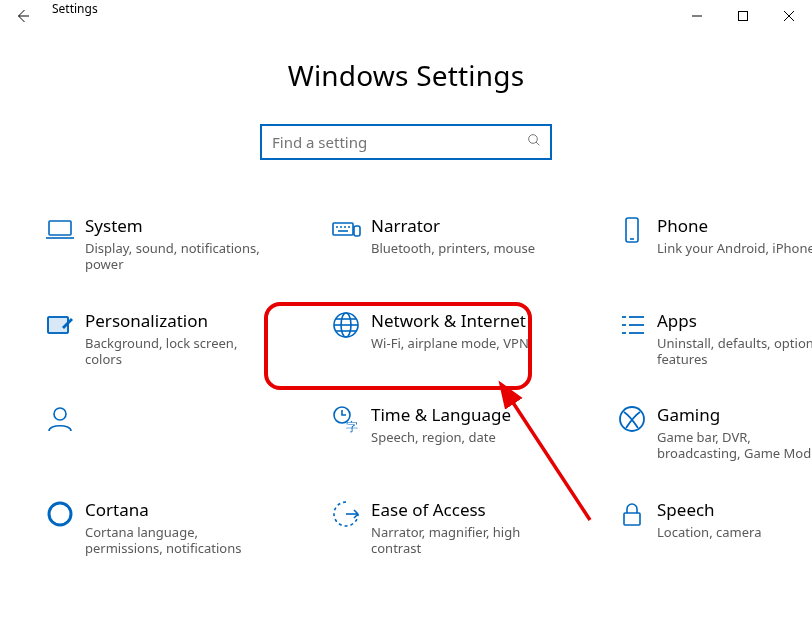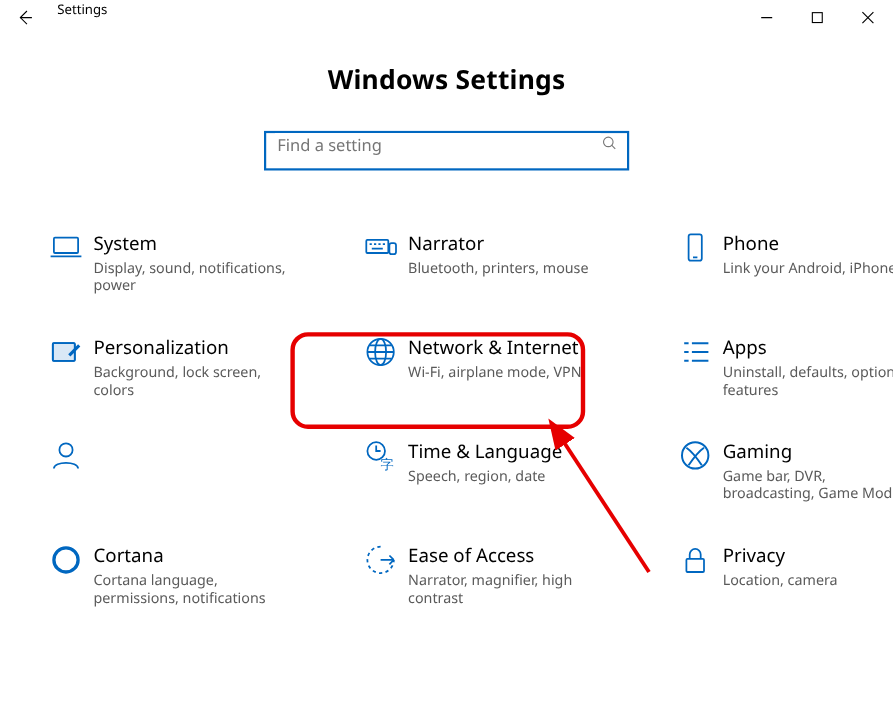--- a/index.html
+++ b/index.html
@@ -28,34 +28,34 @@
   .titlebar-spacer { flex: 1; }
   .winctrl {
     width: 46px; height: 32px;
     display: flex; align-items: center; justify-content: center;
     cursor: pointer;
   }
   .winctrl svg, .back-btn svg { display: block; }
   
   .page-heading {
     text-align: center;
-    font-weight: 700;
-    font-size: 24px;
+    font-weight: 400;
+    font-size: 28px;
     margin-top: 24px;
     letter-spacing: 0.2px;
   }
   
   .search-wrap {
     display: flex; justify-content: center;
     margin-top: 30px;
   }
   .search-box {
-    width: 332px; height: 36px;
+    width: 292px; height: 36px;
     border: 2px solid #0067c0;
-    display: flex; align-items: flex-start;
+    display: flex; align-items: center;
     padding: 0 8px 0 8px;
   }
   .search-input {
     flex: 1;
     border: none; outline: none;
     font-size: 15px;
     font-family: inherit;
     color: #6a6a6a;
   }
   .search-icon { color: #888; }
@@ -313,21 +313,21 @@
   </div>
 
   <div class="cat">
     <span class="cat-icon">
       <svg width="32" height="32" viewBox="0 0 32 32" fill="none" stroke="#0067c0" stroke-width="1.6">
         <rect x="8" y="15" width="16" height="12" rx="1"></rect>
         <path d="M11 15 V11 a5 5 0 0 1 10 0 V15"></path>
       </svg>
     </span>
     <span class="cat-text">
-      <span class="cat-title">Privacy</span>
+      <span class="cat-title">Speech</span>
       <span class="cat-sub">Location, camera</span>
     </span>
   </div>
 
 </div>
 
 <div class="highlight-box"></div>
 <svg class="arrow-svg" width="140" height="160">
   <defs>
     <marker id="ah" markerWidth="10" markerHeight="10" refX="2" refY="3" orient="auto">

